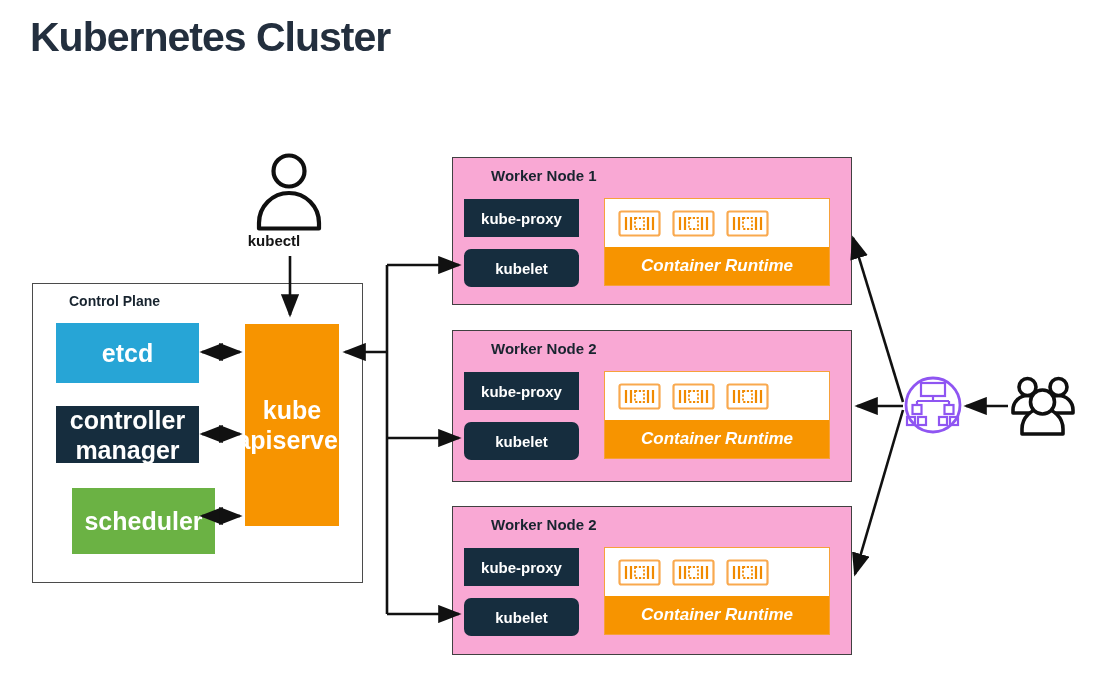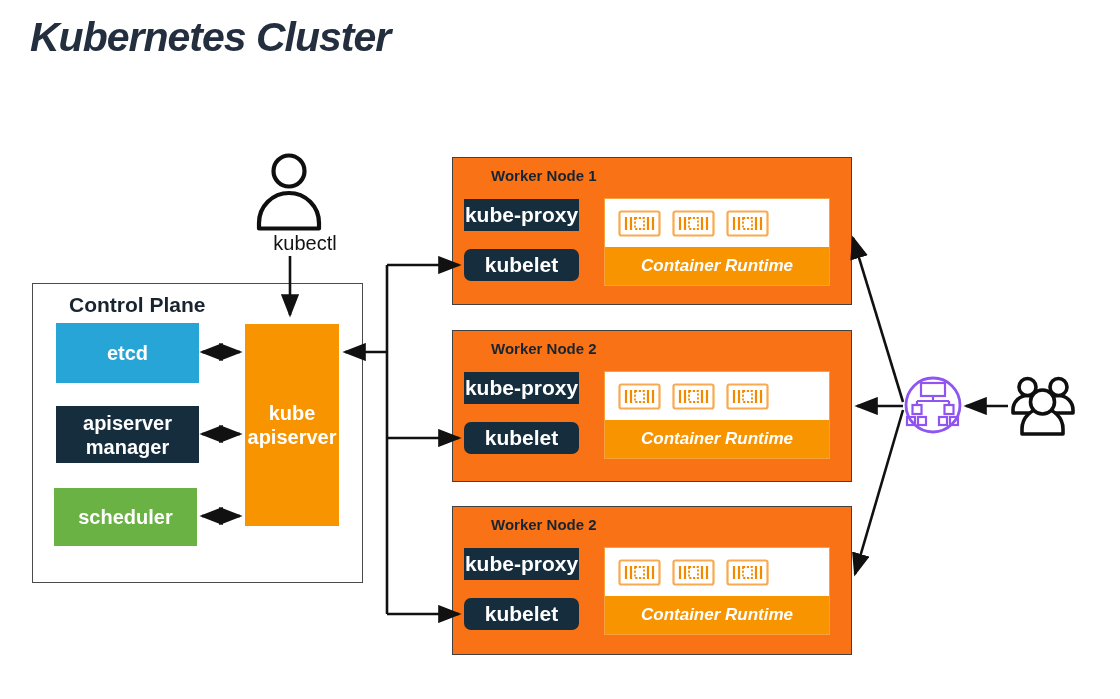--- a/index.html
+++ b/index.html
@@ -1,42 +1,42 @@
 <!DOCTYPE html>
 <html><head>
 <meta charset="utf-8">
 <style>
   * { margin:0; padding:0; box-sizing:border-box; }
   html,body { background:#ffffff; }
   body { font-family:"Liberation Sans", sans-serif; }
   .stage { position:relative; width:1120px; height:699px; background:#ffffff; overflow:hidden; }
 
   .title { position:absolute; left:30px; top:14px; font-size:41px; font-weight:bold;
-           letter-spacing:-1px; color:#232F3E;font-style:italic; }
+           letter-spacing:-1px; color:#232F3E; }
 
   
   .cp { position:absolute; left:32px; top:283px; width:331px; height:300px;
         border:1.5px solid #4b4b4b; background:#ffffff; }
-  .cp-label { position:absolute; left:36px; top:9px; font-size:21px; font-weight:bold; color:#18242f; }
+  .cp-label { position:absolute; left:36px; top:9px; font-size:14px; font-weight:bold; color:#18242f; }
   .comp { position:absolute; display:flex; align-items:center; justify-content:center;
-          color:#ffffff; font-weight:bold; font-size:20px; text-align:center; line-height:1.2; }
+          color:#ffffff; font-weight:bold; font-size:25px; text-align:center; line-height:1.2; }
   .etcd  { left:23px; top:39px;  width:143px; height:60px; background:#27A5D6; }
   .cm    { left:23px; top:122px; width:143px; height:57px; background:#162D3E; }
-  .sched { left:21px; top:204px; width:143px; height:58px; background:#6BB244; }
+  .sched { left:39px; top:204px; width:143px; height:66px; background:#6BB244; }
   .api   { left:212px; top:40px; width:94px; height:202px; background:#F79400; padding:0 20px; }
 
   
-  .kubectl-label { position:absolute; left:255px; top:232px; width:100px; text-align:center;
-                   font-size:20px; font-weight:400; color:#141414; }
+  .kubectl-label { position:absolute; left:224px; top:232px; width:100px; text-align:center;
+                   font-size:15px; font-weight:700; color:#141414; }
 
   
-  .node { position:absolute; left:452px; width:400px; border:1.4px solid #414141; background:#f97316; }
+  .node { position:absolute; left:452px; width:400px; border:1.4px solid #414141; background:#f9a8d4; }
   .node-label { position:absolute; left:38px; top:9px; font-size:15px; font-weight:bold; color:#18242f; }
-  .kp, .kl { position:absolute; left:11px; width:115px; height:32px; background:#162D3E;
-             color:#ffffff; font-size:21px; font-weight:bold;
+  .kp, .kl { position:absolute; left:11px; width:115px; height:38px; background:#162D3E;
+             color:#ffffff; font-size:15px; font-weight:bold;
              display:flex; align-items:center; justify-content:center; }
   .kp { top:41px; } .kl { top:91px;border-radius:7px; }
   .crt { position:absolute; left:151px; top:40px; width:226px; height:88px;
          border:1.3px solid #F6A13B; background:#ffffff; display:flex; flex-direction:column; }
   .crt-icons { flex:1; display:flex; align-items:center; gap:11px; padding-left:13px; }
   .crt-icons svg { width:43px; height:27px; display:block; }
   .crt-bar { height:38px; background:#F79400; color:#ffffff; font-size:17px; font-weight:bold;
              display:flex; align-items:center; justify-content:center;font-style:italic; }
 
   .overlay { position:absolute; left:0; top:0; width:1120px; height:699px; pointer-events:none; }
@@ -44,21 +44,21 @@
 </head>
 <body>
 
 <div class="stage">
 
   <div class="title">Kubernetes Cluster</div>
 
   <div class="cp">
     <div class="cp-label">Control Plane</div>
     <div class="comp etcd">etcd</div>
-    <div class="comp cm">apiserver manager</div>
+    <div class="comp cm">controller manager</div>
     <div class="comp sched">scheduler</div>
     <div class="comp api">kube apiserver</div>
   </div>
 
   <div class="kubectl-label">kubectl</div>
 
   <div class="node" style="top:157px;height:148px">
     <div class="node-label">Worker Node 1</div>
     <div class="kp">kube-proxy</div>
     <div class="kl">kubelet</div>

